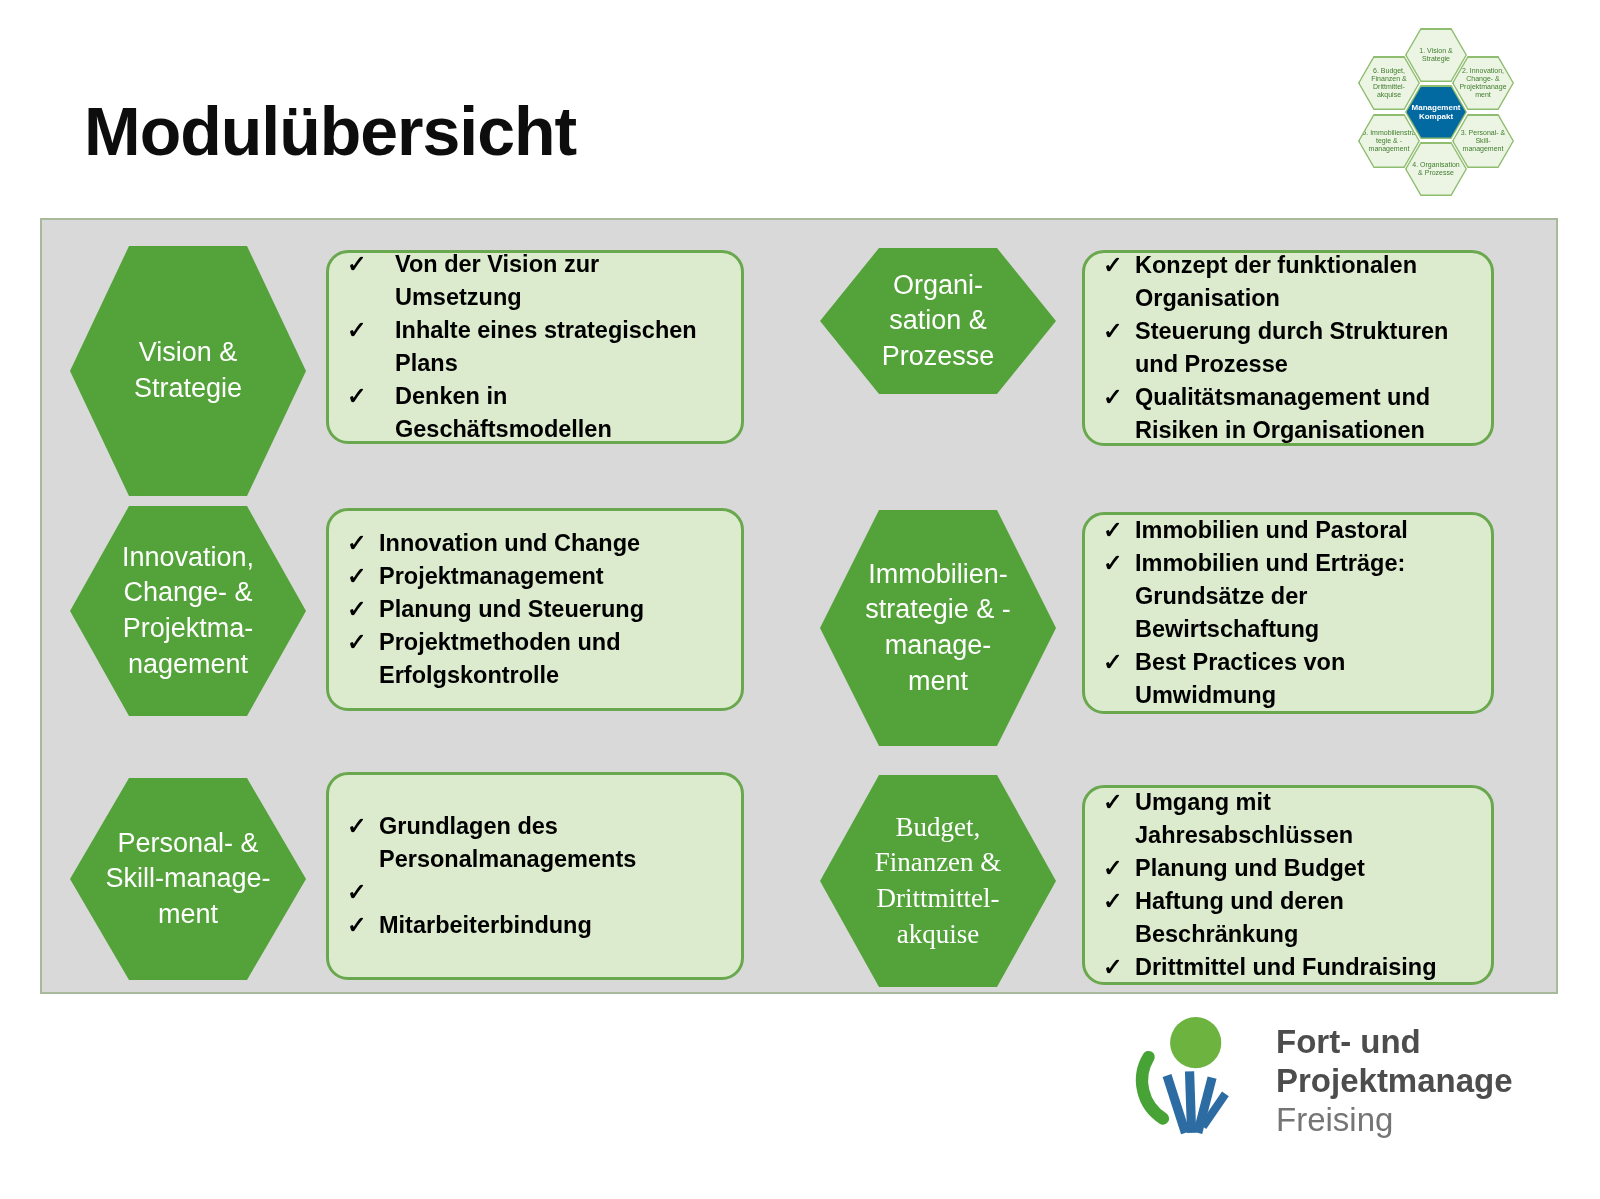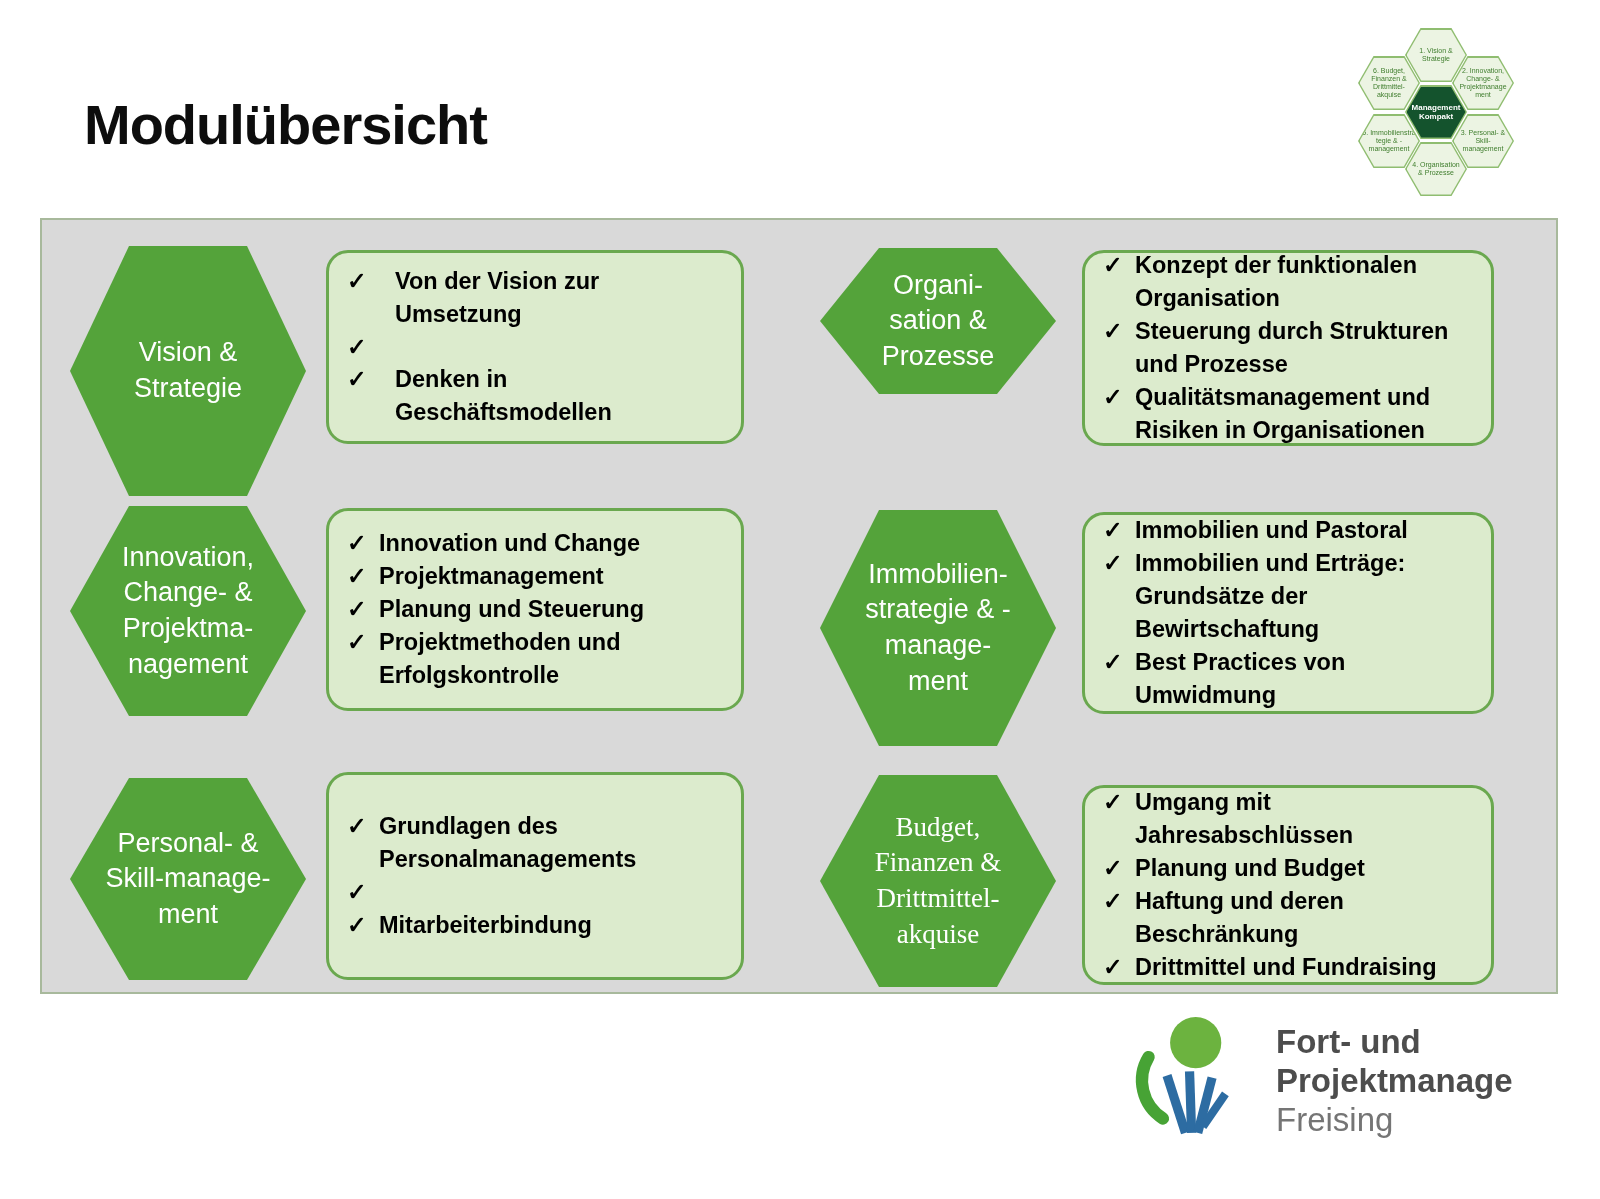--- a/index.html
+++ b/index.html
@@ -6,21 +6,21 @@
   html,body { margin:0; padding:0; }
   body {
     width:1600px; height:1199px; position:relative; overflow:hidden;
     background:#ffffff;
     font-family:"Liberation Sans", sans-serif;
   }
 
   
   .title {
     position:absolute; left:84px; top:92px;
-    font-size:56px; font-weight:bold; color:#0d0d0d; letter-spacing:-1px;
+    font-size:68px; font-weight:bold; color:#0d0d0d; letter-spacing:-1px;
   }
 
   
   .panel {
     position:absolute; left:40px; top:218px; width:1518px; height:776px;
     background:#d9d9d9; border:2px solid #a8b99c;
   }
 
   
   .hex {
@@ -68,21 +68,21 @@
     background:#8fbd70;
   }
   .mini-fill {
     position:absolute; left:1.5px; top:1.5px; right:1.5px; bottom:1.5px;
     clip-path: polygon(25% 0%, 75% 0%, 100% 50%, 75% 100%, 25% 100%, 0% 50%);
     background:#ecf4e3;
     display:flex; align-items:center; justify-content:center; text-align:center;
     font-size:7px; line-height:1.15; color:#3f7d2d; white-space:pre-line;
   }
   .mini-center .mini-fill {
-    background:#14532d; color:#ffffff; font-weight:bold; font-size:8px;
+    background:#0369a1; color:#ffffff; font-weight:bold; font-size:8px;
   }
   .mh1 { left:59px;  top:0; }
   .mh2 { left:106px; top:28px; }
   .mh3 { left:106px; top:86px; }
   .mh4 { left:59px;  top:114px; }
   .mh5 { left:12px;  top:86px; }
   .mh6 { left:12px;  top:28px; }
   .mhc { left:59px;  top:57px; }
 
   
@@ -139,20 +139,21 @@
 <div class="hex hex-m0">Vision &amp;
 Strategie</div>
 <div class="bbox box-m0">
   <ul>
     <li>
         <span class="chk">✓</span>
         <span class="btxt">Von der Vision zur Umsetzung</span>
       </li>
     <li>
         <span class="chk">✓</span>
+        <span class="btxt">Inhalte eines strategischen Plans</span>
       </li>
     <li>
         <span class="chk">✓</span>
         <span class="btxt">Denken in Geschäftsmodellen</span>
       </li>
   </ul>
 </div>
 
 <div class="hex hex-m1">Organi-
 sation &amp;

